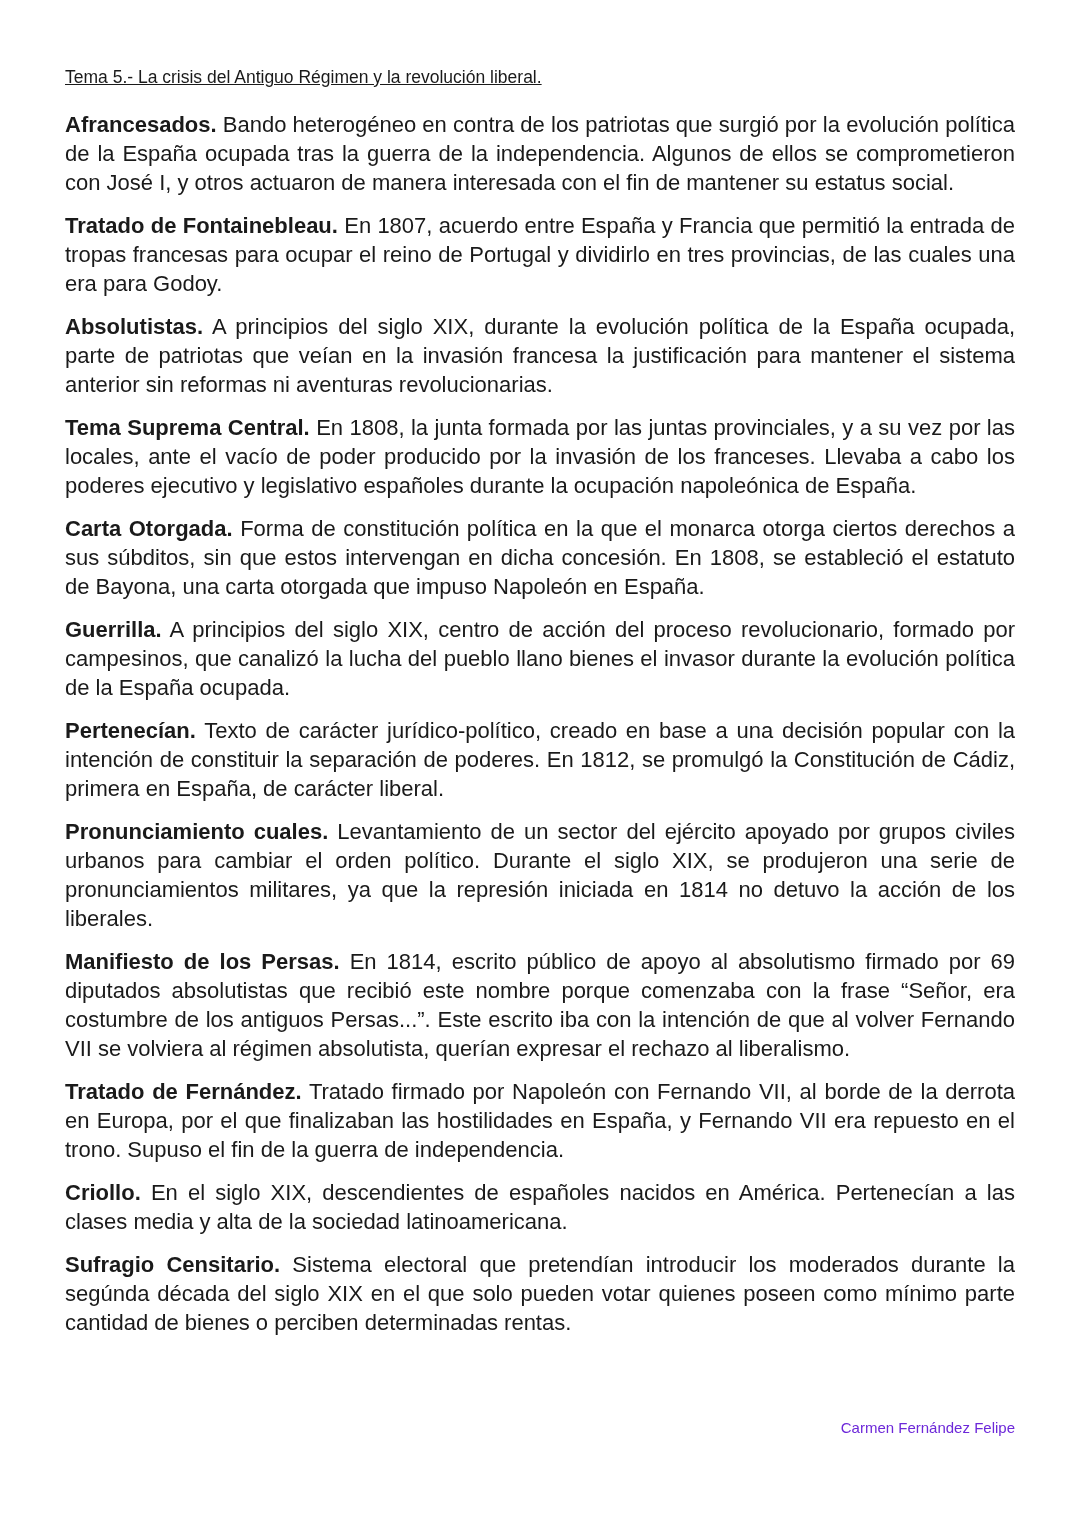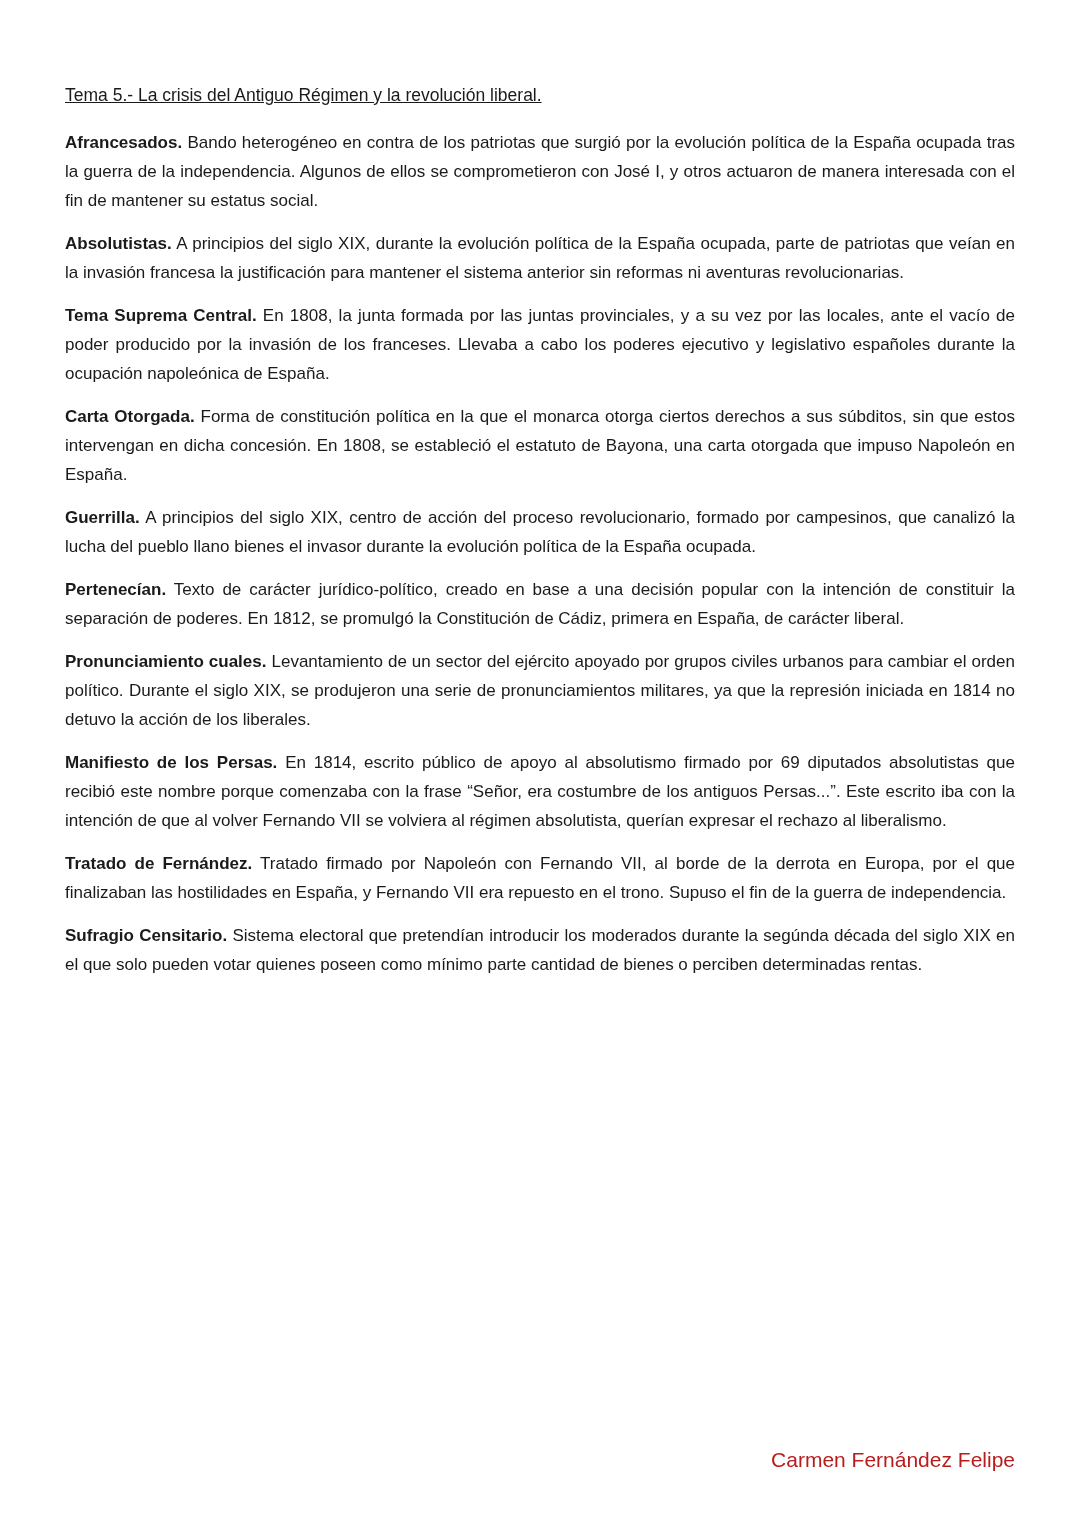--- a/index.html
+++ b/index.html
@@ -6,81 +6,82 @@
     margin: 0;
     padding: 0;
     background: #ffffff;
   }
   .page {
     position: relative;
     width: 1080px;
     height: 1490px;
     background: #ffffff;
     box-sizing: border-box;
-    padding: 50px 65px 0 65px;
+    padding: 64px 65px 0 65px;
     font-family: "Liberation Sans", sans-serif;
     color: #1a1a1a;
     overflow: hidden;
-    margin-top: 32px;
   }
   .doc-title {
     font-size: 17.5px;
     font-weight: normal;
     text-decoration: underline;
     line-height: 26px;
     margin: 0 0 20px 0;
     color: #1a1a1a;
   }
   .para {
-    font-size: 17px;
+    font-size: 22px;
     line-height: 29px;
     text-align: justify;
     margin: 0 0 14px 0;
     color: #1a1a1a;
   }
   .para .term {
     font-weight: bold;
   }
   .author-line {
     position: absolute;
     right: 65px;
     top: 1416px;
-    font-size: 21px;
+    font-size: 15px;
     line-height: 24px;
-    color: #b91c1c;
+    color: #6d28d9;
     text-align: right;
   }
 </style>
 </head>
 <body>
 
 <div class="page">
 
   <h1 class="doc-title">Tema 5.- La crisis del Antiguo Régimen y la revolución liberal.</h1>
 
   <div>
     <p class="para"><span class="term">Afrancesados.</span> <span>Bando heterogéneo en contra de los patriotas que surgió por la evolución política de la España ocupada tras la guerra de la independencia. Algunos de ellos se comprometieron con José I, y otros actuaron de manera interesada con el fin de mantener su estatus social.</span></p>
 
+    <p class="para"><span class="term">Tratado de Fontainebleau.</span> <span>En 1807, acuerdo entre España y Francia que permitió la entrada de tropas francesas para ocupar el reino de Portugal y dividirlo en tres provincias, de las cuales una era para Godoy.</span></p>
 
     <p class="para"><span class="term">Absolutistas.</span> <span>A principios del siglo XIX, durante la evolución política de la España ocupada, parte de patriotas que veían en la invasión francesa la justificación para mantener el sistema anterior sin reformas ni aventuras revolucionarias.</span></p>
 
     <p class="para"><span class="term">Tema Suprema Central.</span> <span>En 1808, la junta formada por las juntas provinciales, y a su vez por las locales, ante el vacío de poder producido por la invasión de los franceses. Llevaba a cabo los poderes ejecutivo y legislativo españoles durante la ocupación napoleónica de España.</span></p>
 
     <p class="para"><span class="term">Carta Otorgada.</span> <span>Forma de constitución política en la que el monarca otorga ciertos derechos a sus súbditos, sin que estos intervengan en dicha concesión. En 1808, se estableció el estatuto de Bayona, una carta otorgada que impuso Napoleón en España.</span></p>
 
     <p class="para"><span class="term">Guerrilla.</span> <span>A principios del siglo XIX, centro de acción del proceso revolucionario, formado por campesinos, que canalizó la lucha del pueblo llano bienes el invasor durante la evolución política de la España ocupada.</span></p>
 
     <p class="para"><span class="term">Pertenecían.</span> <span>Texto de carácter jurídico-político, creado en base a una decisión popular con la intención de constituir la separación de poderes. En 1812, se promulgó la Constitución de Cádiz, primera en España, de carácter liberal.</span></p>
 
 
     <p class="para"><span class="term">Pronunciamiento cuales.</span> <span>Levantamiento de un sector del ejército apoyado por grupos civiles urbanos para cambiar el orden político. Durante el siglo XIX, se produjeron una serie de pronunciamientos militares, ya que la represión iniciada en 1814 no detuvo la acción de los liberales.</span></p>
 
     <p class="para"><span class="term">Manifiesto de los Persas.</span> <span>En 1814, escrito público de apoyo al absolutismo firmado por 69 diputados absolutistas que recibió este nombre porque comenzaba con la frase “Señor, era costumbre de los antiguos Persas...”. Este escrito iba con la intención de que al volver Fernando VII se volviera al régimen absolutista, querían expresar el rechazo al liberalismo.</span></p>
 
     <p class="para"><span class="term">Tratado de Fernández.</span> <span>Tratado firmado por Napoleón con Fernando VII, al borde de la derrota en Europa, por el que finalizaban las hostilidades en España, y Fernando VII era repuesto en el trono. Supuso el fin de la guerra de independencia.</span></p>
 
+    <p class="para"><span class="term">Criollo.</span> <span>En el siglo XIX, descendientes de españoles nacidos en América. Pertenecían a las clases media y alta de la sociedad latinoamericana.</span></p>
 
     <p class="para"><span class="term">Sufragio Censitario.</span> <span>Sistema electoral que pretendían introducir los moderados durante la segúnda década del siglo XIX en el que solo pueden votar quienes poseen como mínimo parte cantidad de bienes o perciben determinadas rentas.</span></p>
   </div>
 
   <div class="author-line">Carmen Fernández Felipe</div>
 
 </div>
 
 </body></html>

